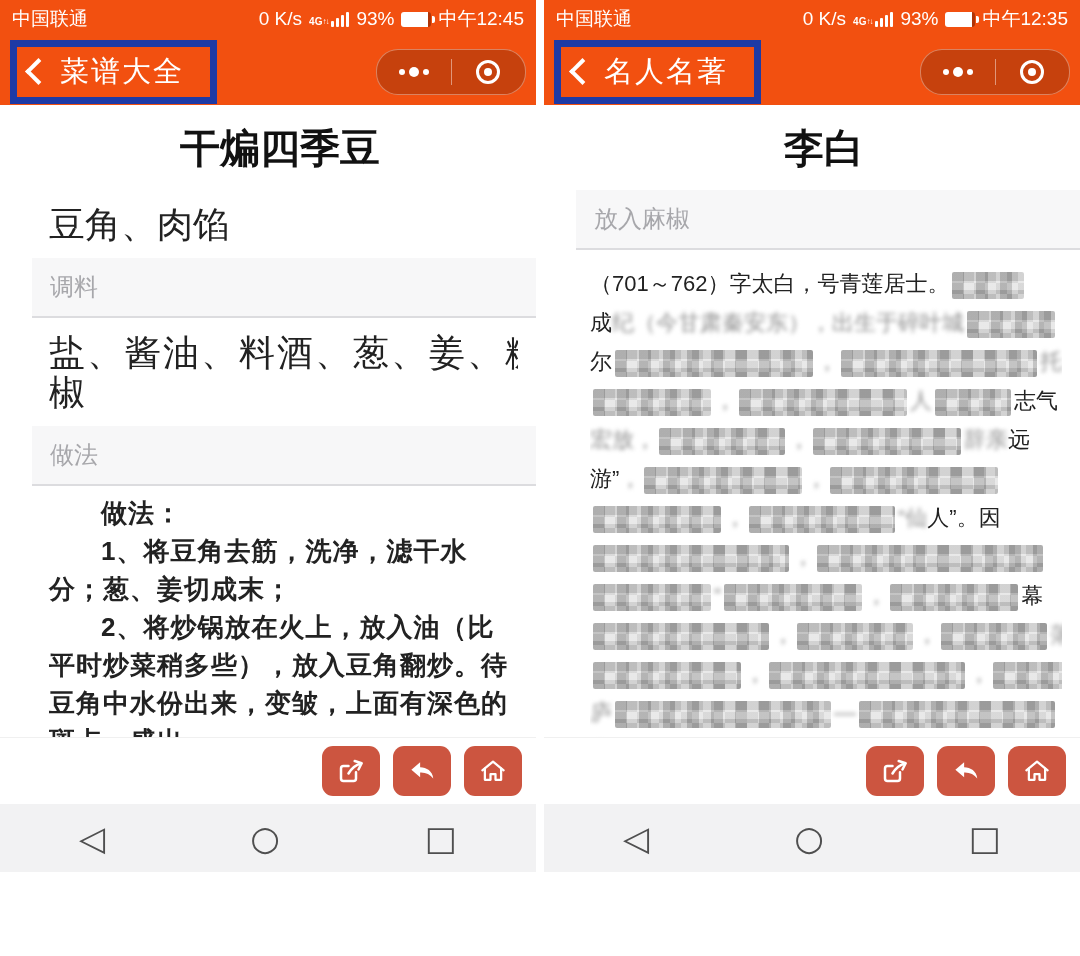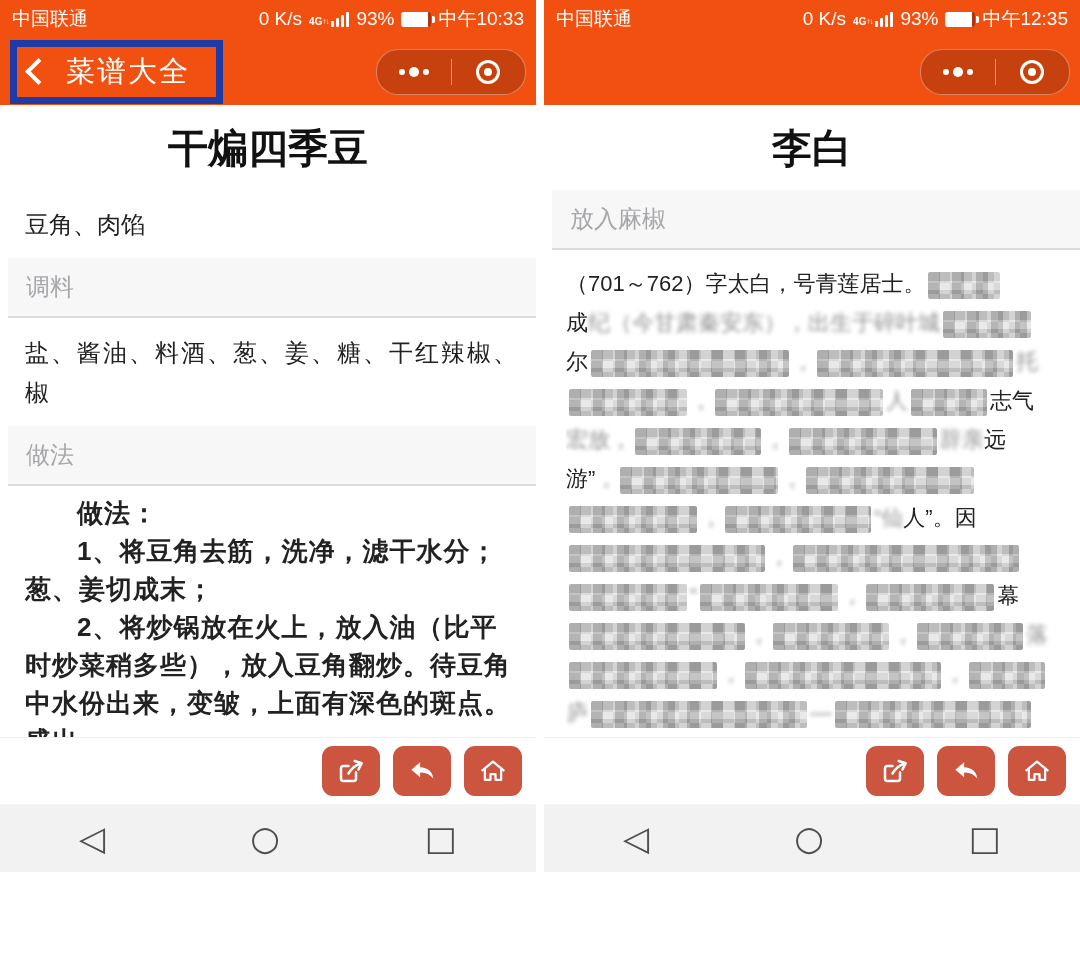--- a/index.html
+++ b/index.html
@@ -34,47 +34,47 @@
     content:"";position:absolute;right:-4px;top:4px;width:3px;height:7px;
     background:#fff;border-radius:0 2px 2px 0;
   }
 
   
   .appbar{
     height:67px;background:#f25010;display:flex;align-items:center;
     padding:0 10px;flex:none;position:relative;
   }
   .back-box{
-    display:flex;align-items:center;gap:18px;border:7px solid #1d3aa5;
+    display:flex;align-items:center;gap:12px;border:7px solid #1d3aa5;
     padding:5px 26px 5px 12px;cursor:pointer;
   }
   .chev{width:15px;height:15px;border-left:4px solid #fff;border-bottom:4px solid #fff;
     transform:rotate(45deg);flex:none;}
   .appbar-title{color:#fff;font-size:29px;letter-spacing:2px;white-space:nowrap;}
   .capsule{
     margin-left:auto;width:148px;height:44px;border-radius:22px;
     background:rgba(0,0,0,.18);border:1px solid rgba(255,255,255,.35);
     display:flex;align-items:center;flex:none;
   }
   .cap-half{flex:1;display:flex;align-items:center;justify-content:center;gap:4px;cursor:pointer;}
   .cap-half .d{border-radius:50%;background:#fff;}
   .d.s{width:6px;height:6px}.d.b{width:10px;height:10px}
   .cap-div{width:1px;height:26px;background:rgba(255,255,255,.45);}
   .ring{width:18px;height:18px;border:3px solid #fff;border-radius:50%;
     display:flex;align-items:center;justify-content:center;}
   .ring .dot{width:8px;height:8px;background:#fff;border-radius:50%;}
 
   
-  .content{flex:1;overflow:hidden;background:#fff;}
+  .content{flex:1;overflow:hidden;background:#fff;margin-left:24px;}
   h1.page-title{margin:16px 0 14px;text-align:center;font-size:40px;font-weight:bold;color:#111;}
   .band{
     margin-left:8px;background:#f7f7f8;color:#a7a7ab;font-size:24px;
     padding:13px 0 13px 18px;border-bottom:2px solid #dcdcdf;
   }
-  .body-block{padding:15px 18px 13px 25px;font-size:24px;color:#222;line-height:40px;}
+  .body-block{padding:15px 18px 13px 25px;font-size:36px;color:#222;line-height:40px;}
   .nowrap{white-space:nowrap;overflow:hidden;}
   .seasoning{letter-spacing:2px;}
   .steps{padding:8px 18px 0 25px;font-weight:bold;}
   .steps p{margin:0;font-size:26px;line-height:38px;color:#222;text-indent:2em;letter-spacing:1px;}
 
   
   .bio{padding:14px 18px 0 22px;}
   .bline{height:39px;line-height:39px;font-size:22px;color:#222;white-space:nowrap;overflow:hidden;}
   .seg-g{color:#8d8d8d;filter:blur(2px);}
   .mosaic{
@@ -122,21 +122,21 @@
             </span>
           <span class="bars">
               <i></i>
               <i></i>
               <i></i>
               <i></i>
             </span>
         </span>
         <span>93%</span>
         <span class="battery"></span>
-        <span>中午10:33</span>
+        <span>中午12:45</span>
       </div>
     </div>
 
     <div class="appbar">
       <div class="back-box">
         <span class="chev"></span>
         <span class="appbar-title">菜谱大全</span>
       </div>
       <div class="capsule">
         <div class="cap-half">
@@ -220,20 +220,24 @@
               <i></i>
             </span>
         </span>
         <span>93%</span>
         <span class="battery"></span>
         <span>中午12:35</span>
       </div>
     </div>
 
     <div class="appbar">
+      <div class="back-box">
+        <span class="chev"></span>
+        <span class="appbar-title">名人名著</span>
+      </div>
       <div class="capsule">
         <div class="cap-half">
           <span class="d s"></span>
           <span class="d b"></span>
           <span class="d s"></span>
         </div>
         <div class="cap-div"></div>
         <div class="cap-half">
           <span class="ring">
               <span class="dot"></span>

